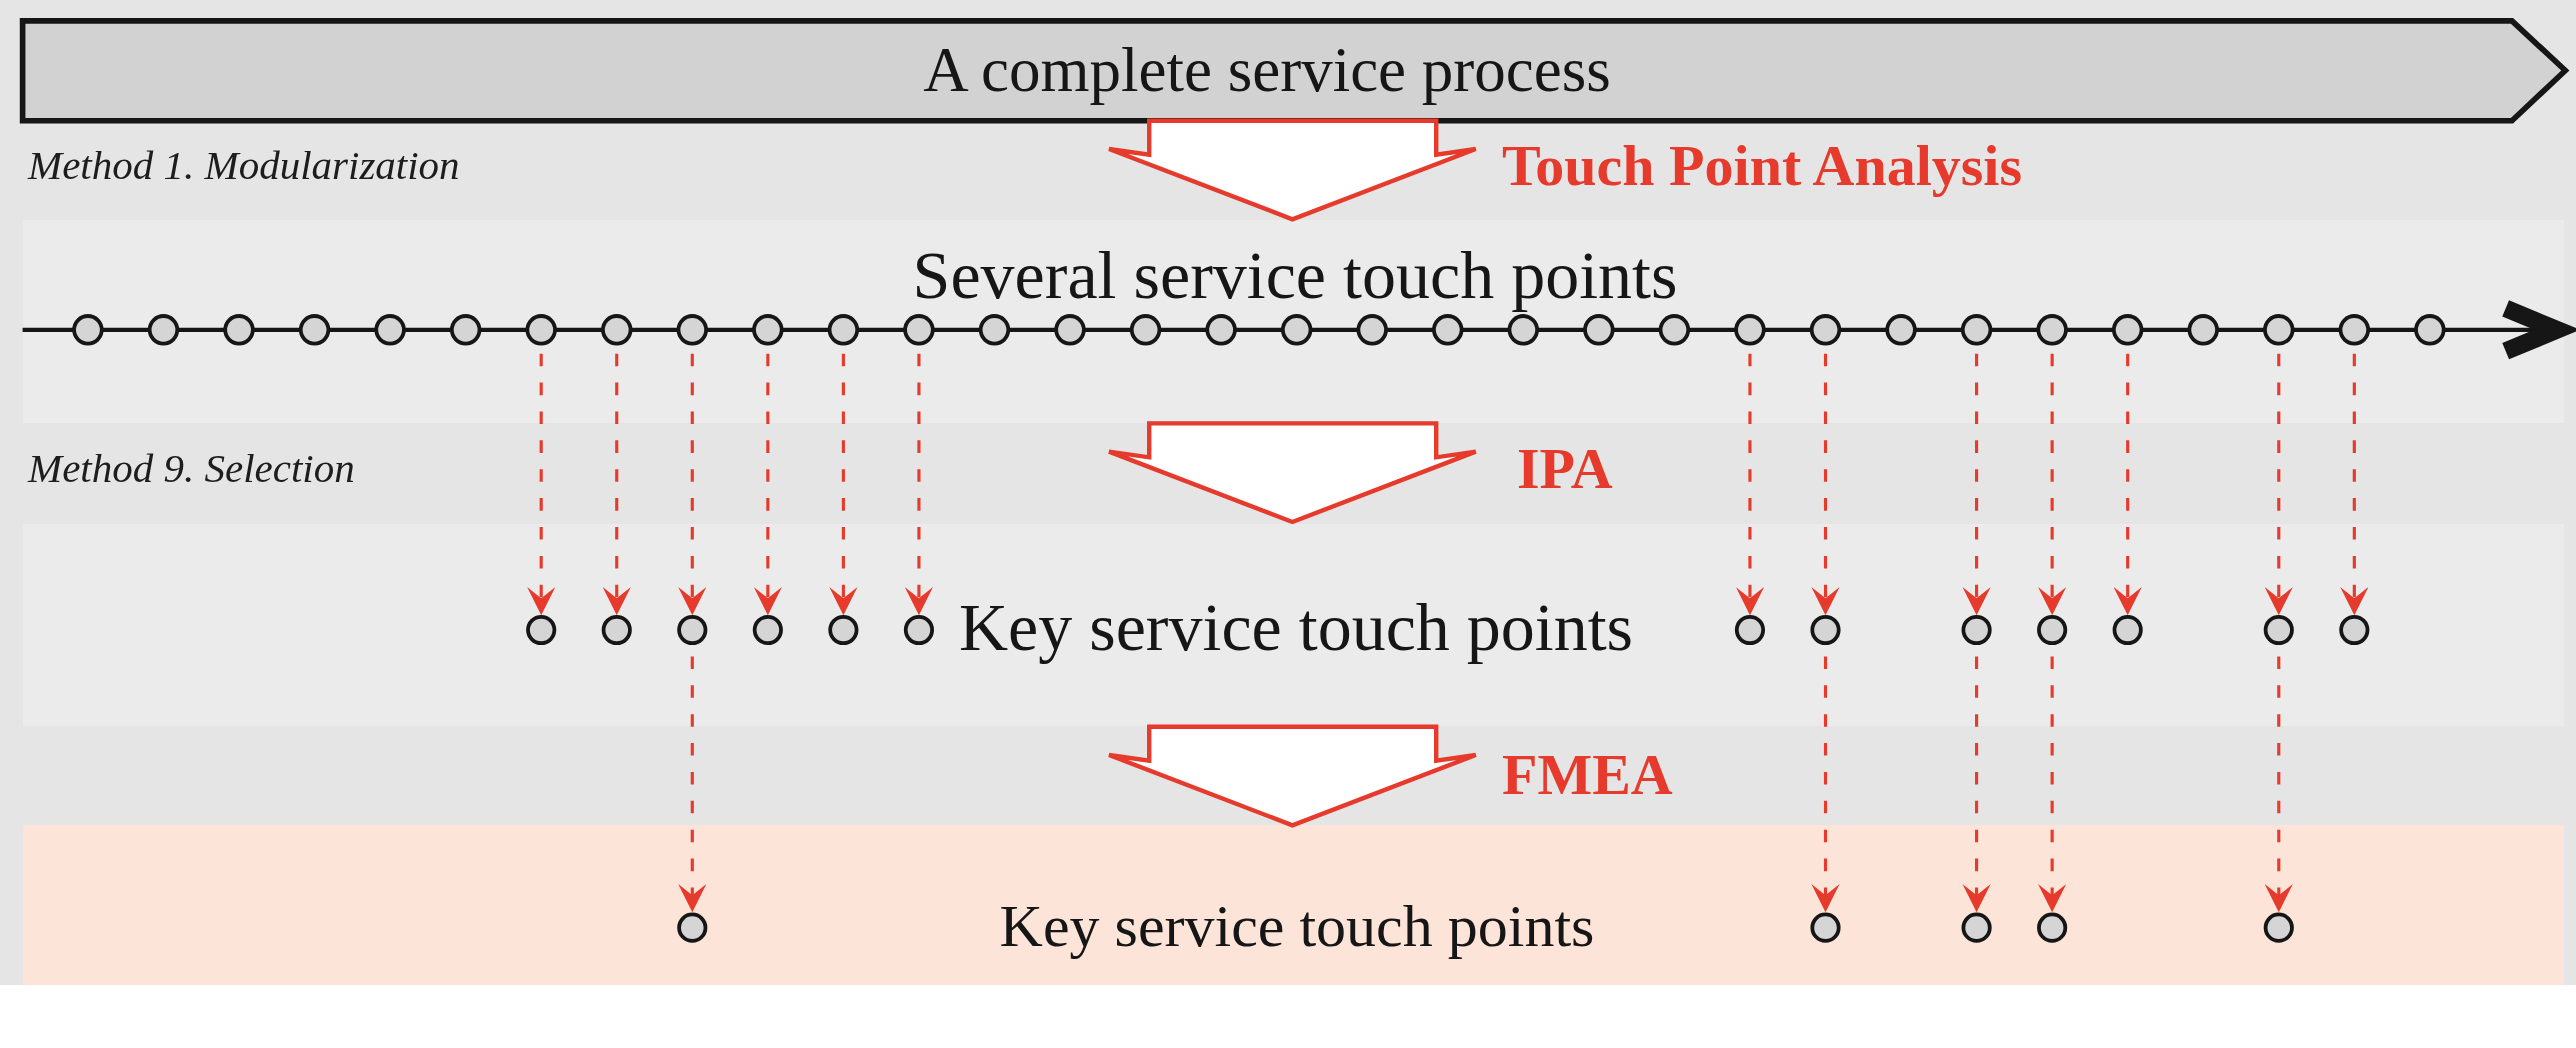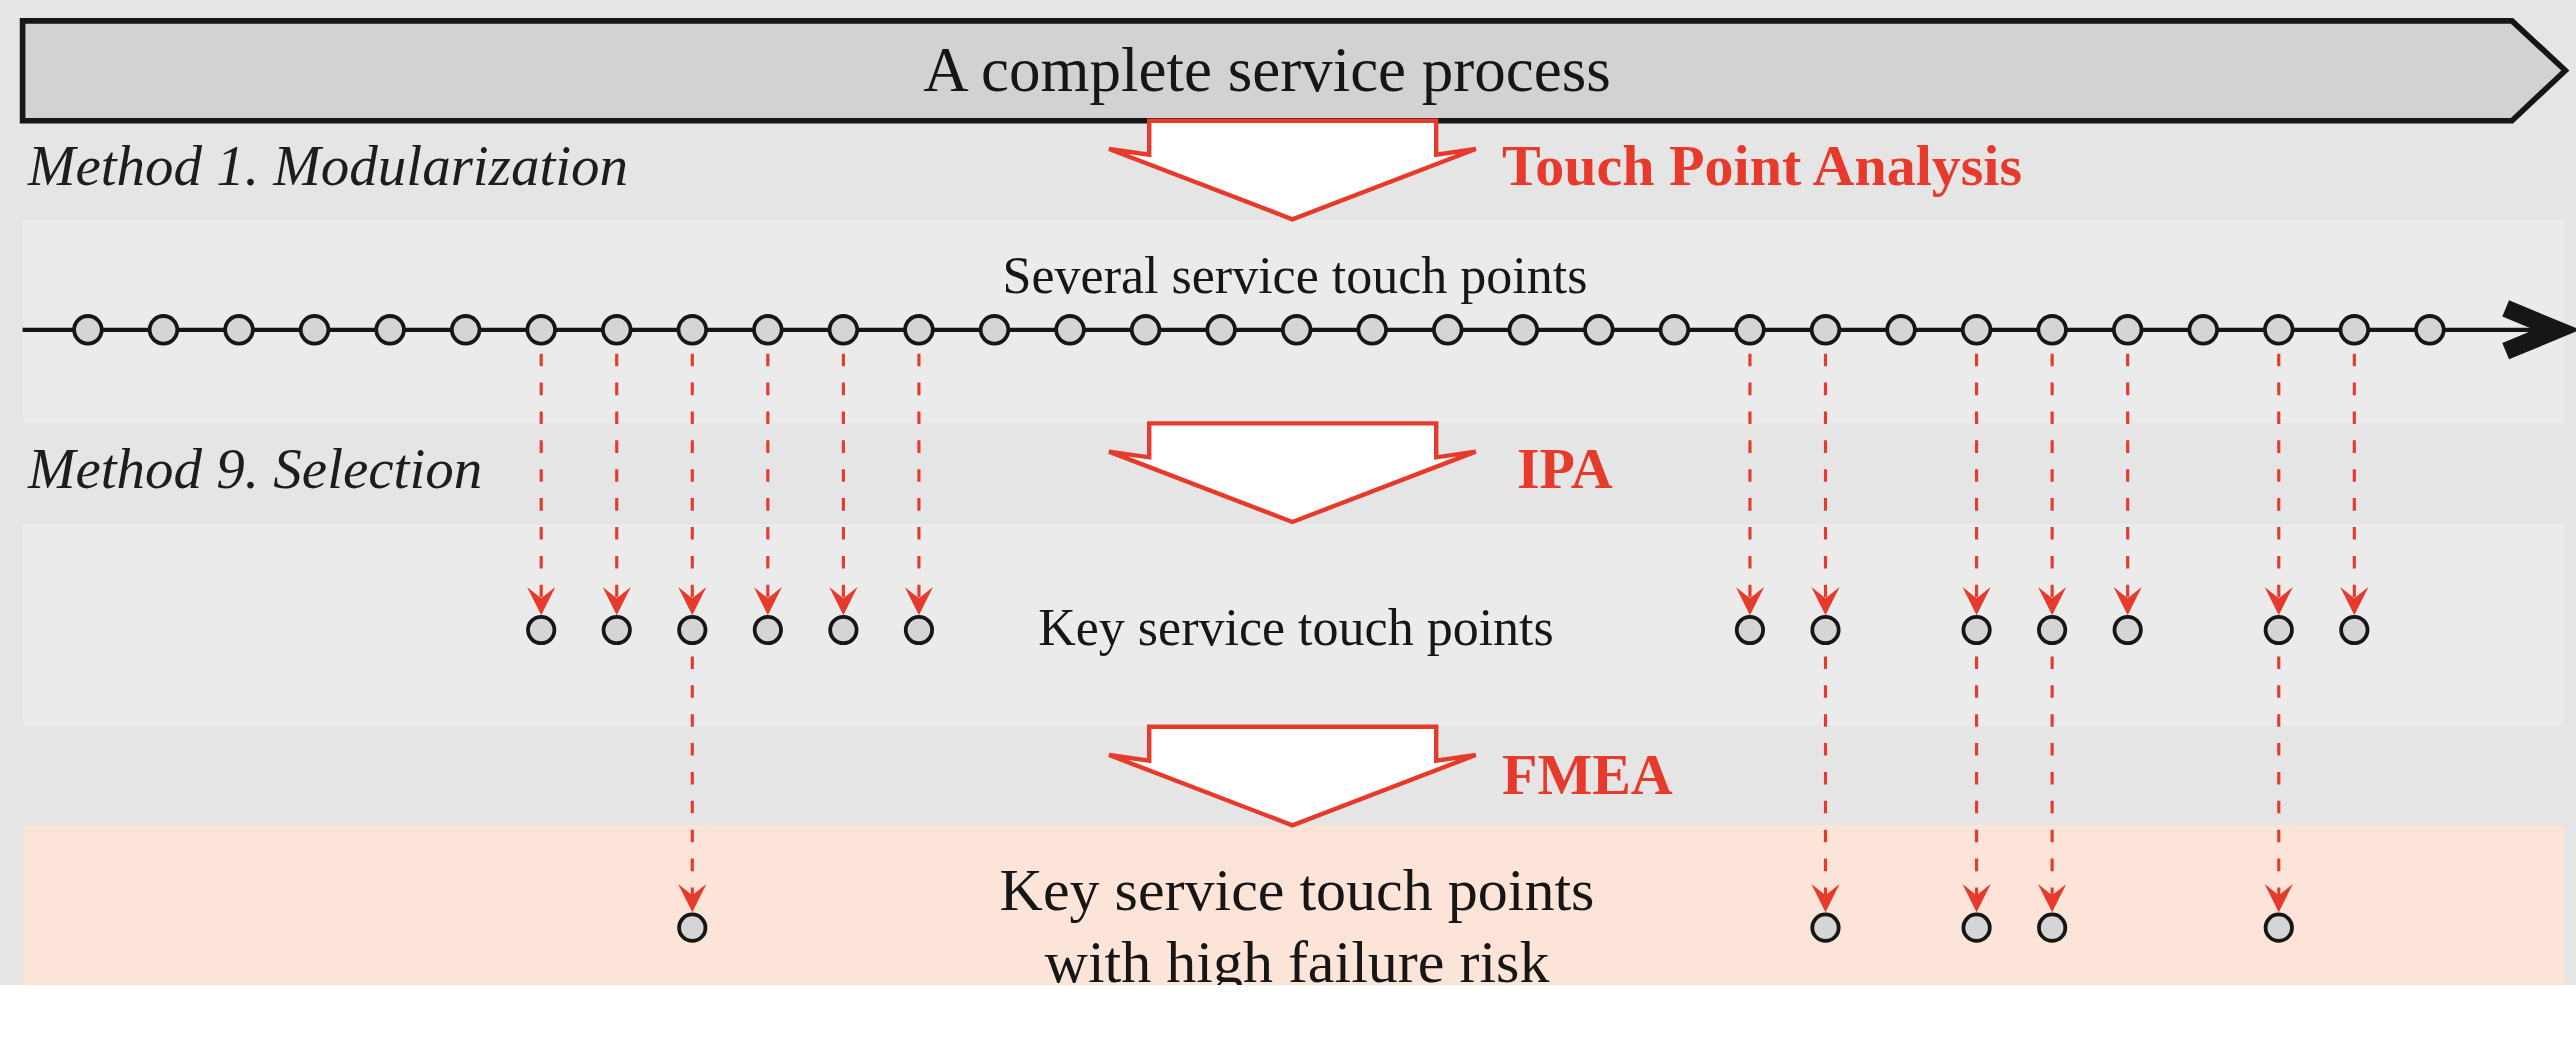--- a/index.html
+++ b/index.html
@@ -12,33 +12,33 @@
   .band2{top:524px;height:202px;}
   .band3{top:825px;height:204px;}
   svg.canvas{position:absolute;left:0;top:0;}
   .label{position:absolute;white-space:nowrap;color:#161616;}
   .banner-label{
     top:70px;left:1267px;transform:translate(-50%,-50%);
     font-size:63px;
   }
   .method-label{
     left:28px;transform:translateY(-50%);
-    font-style:italic;font-size:57px;color:#1d1d1d;font-family:Liberation Serif, serif;
+    font-style:italic;font-size:41px;color:#1d1d1d;font-family:Liberation Serif, serif;
   }
   .method-1{top:165px;}
   .method-2{top:468px;}
   .method-3{top:774px;}
   .tool-label{
     left:1502px;transform:translateY(-50%);
     font-weight:bold;font-size:58px;
   }
   .tool-1{top:165px;}
   .tool-2{top:468px;}
   .tool-3{top:774px;}
-  .row-label{font-size:52px;transform:translate(-50%,-50%);}
+  .row-label{font-size:68px;transform:translate(-50%,-50%);}
   .all-points-label{left:1295px;top:275px;}
   .key-points-label{left:1296px;top:627px;}
   .risk-label{
     left:1297px;top:926px;transform:translate(-50%,-50%);
     font-size:60px;text-align:center;line-height:72px;white-space:nowrap;
   }
 </style>
 </head>
 <body>
 
@@ -137,16 +137,15 @@
 
   <div class="label tool-label tool-1" id="tool1" style="color: rgb(230, 59, 44);">Touch Point Analysis</div>
   <div class="label tool-label tool-2" id="tool2" style="color: rgb(230, 59, 44); margin-left: 15px;">IPA</div>
   <div class="label tool-label tool-3" id="tool3" style="color: rgb(230, 59, 44);">FMEA</div>
 
   <div class="label row-label all-points-label">Several service touch points</div>
   <div class="label row-label key-points-label">Key service touch points</div>
 
   <div class="label risk-label">
     <span>Key service touch points</span><br>
-    <span>with high failure risk</span>
   </div>
 </div>
 
 
 </body></html>

